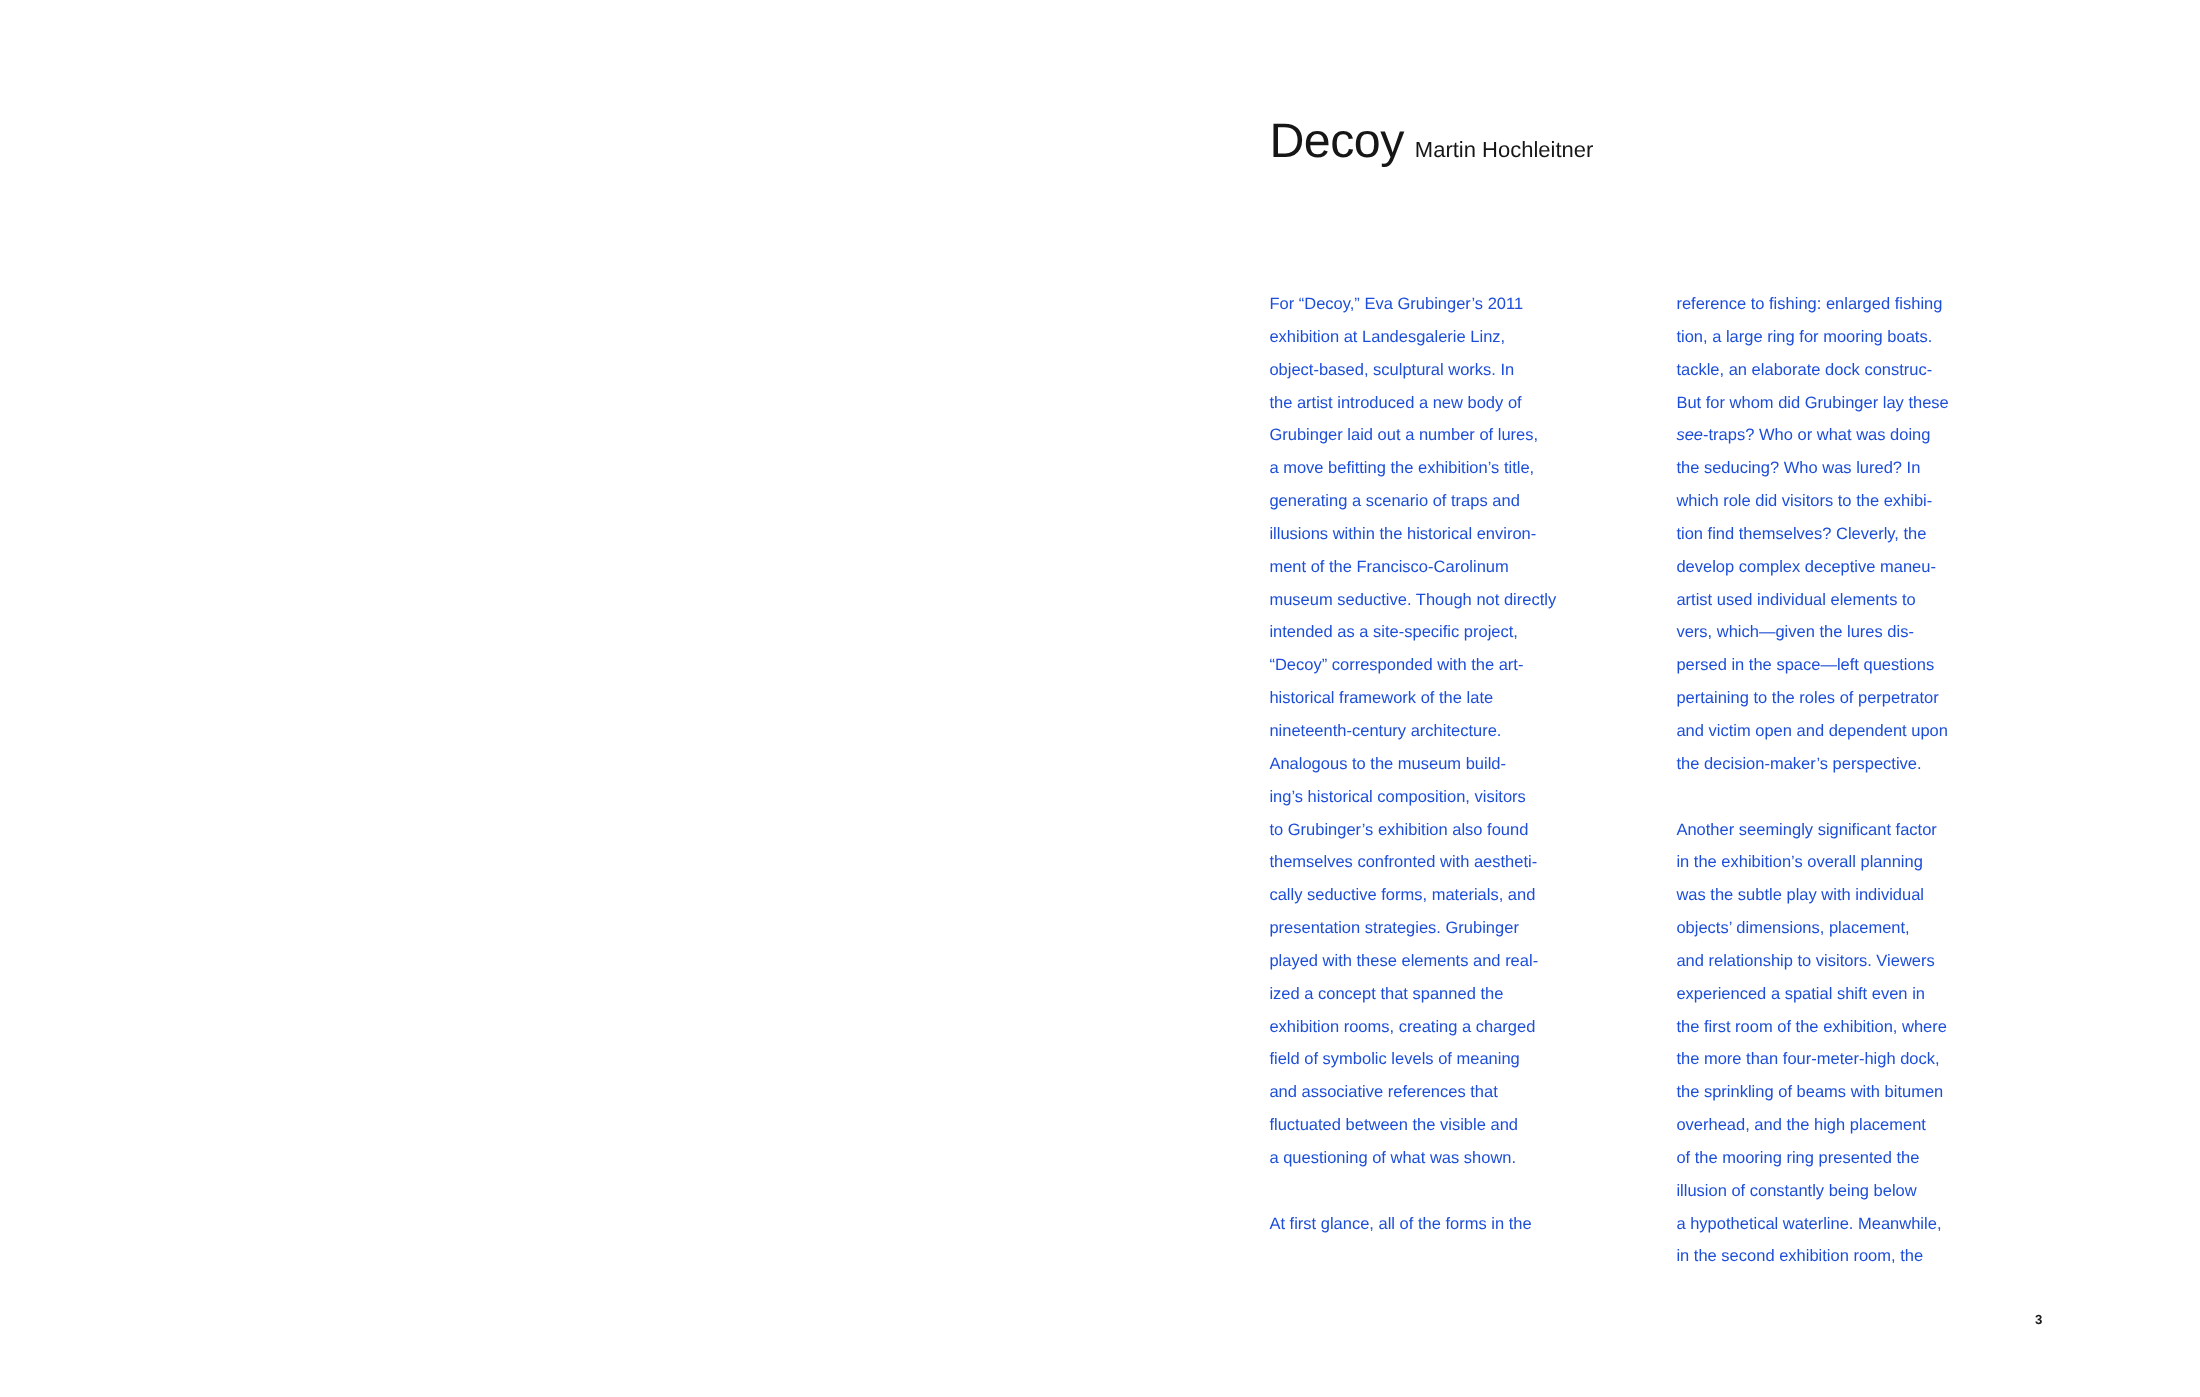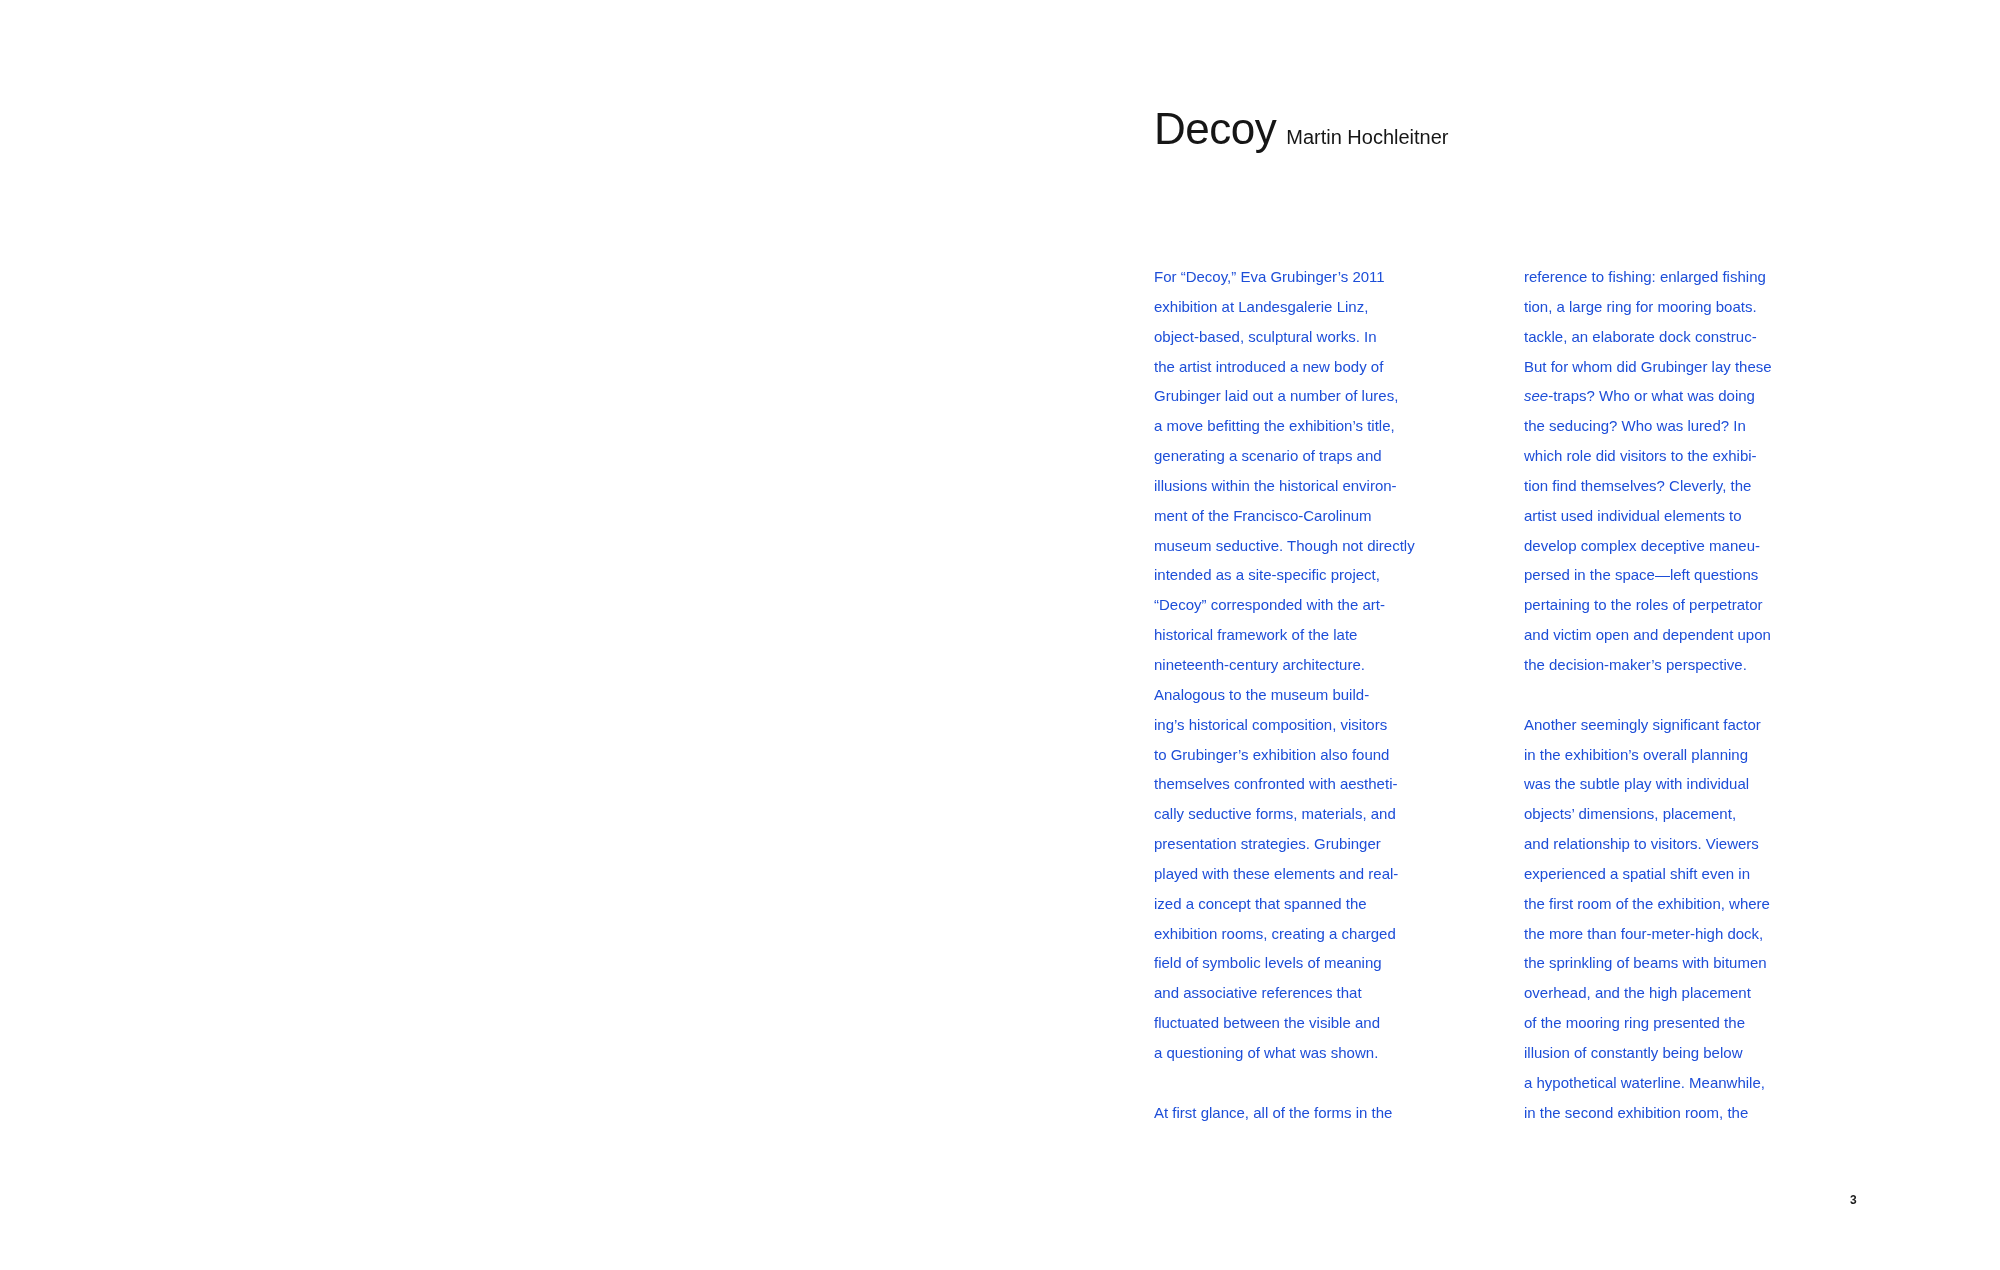--- a/index.html
+++ b/index.html
@@ -131,22 +131,23 @@
     <div class="column col-2">
       <div>
         <span class="line">reference to fishing: enlarged fishing</span>
         <span class="line">tion, a large ring for mooring boats.</span>
         <span class="line">tackle, an elaborate dock construc-</span>
         <span class="line">But for whom did Grubinger lay these</span>
         <span class="line"><em>see</em><span>-traps? Who or what was doing</span></span>
         <span class="line">the seducing? Who was lured? In</span>
         <span class="line">which role did visitors to the exhibi-</span>
         <span class="line">tion find themselves? Cleverly, the</span>
+        <span class="line">develop complex deceptive maneu-</span>
         <span class="line">artist used individual elements to</span>
-        <span class="line">develop complex deceptive maneu-</span>
+        <span class="line">vers, which—given the lures dis-</span>
         <span class="line">persed in the space—left questions</span>
         <span class="line">pertaining to the roles of perpetrator</span>
         <span class="line">and victim open and dependent upon</span>
         <span class="line">the decision-maker’s perspective.</span>
       </div>
       <span class="para-gap"></span>
       <div>
         <span class="line">Another seemingly significant factor</span>
         <span class="line">in the exhibition’s overall planning</span>
         <span class="line">was the subtle play with individual</span>

